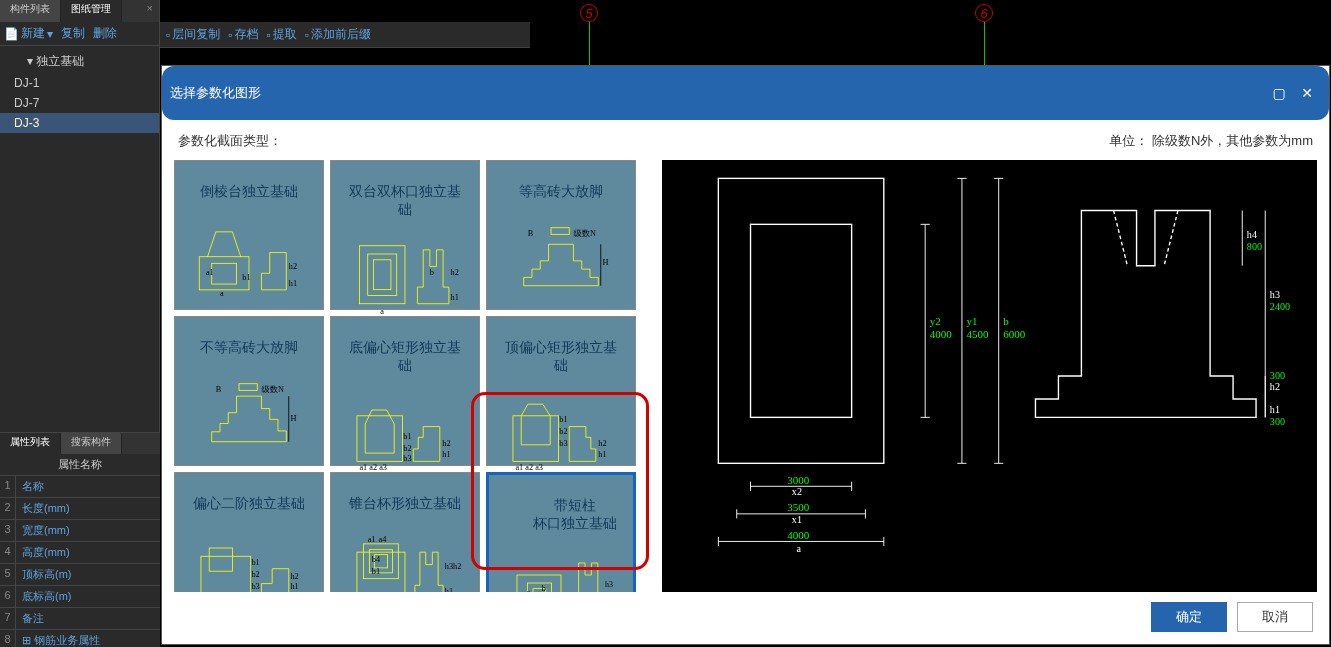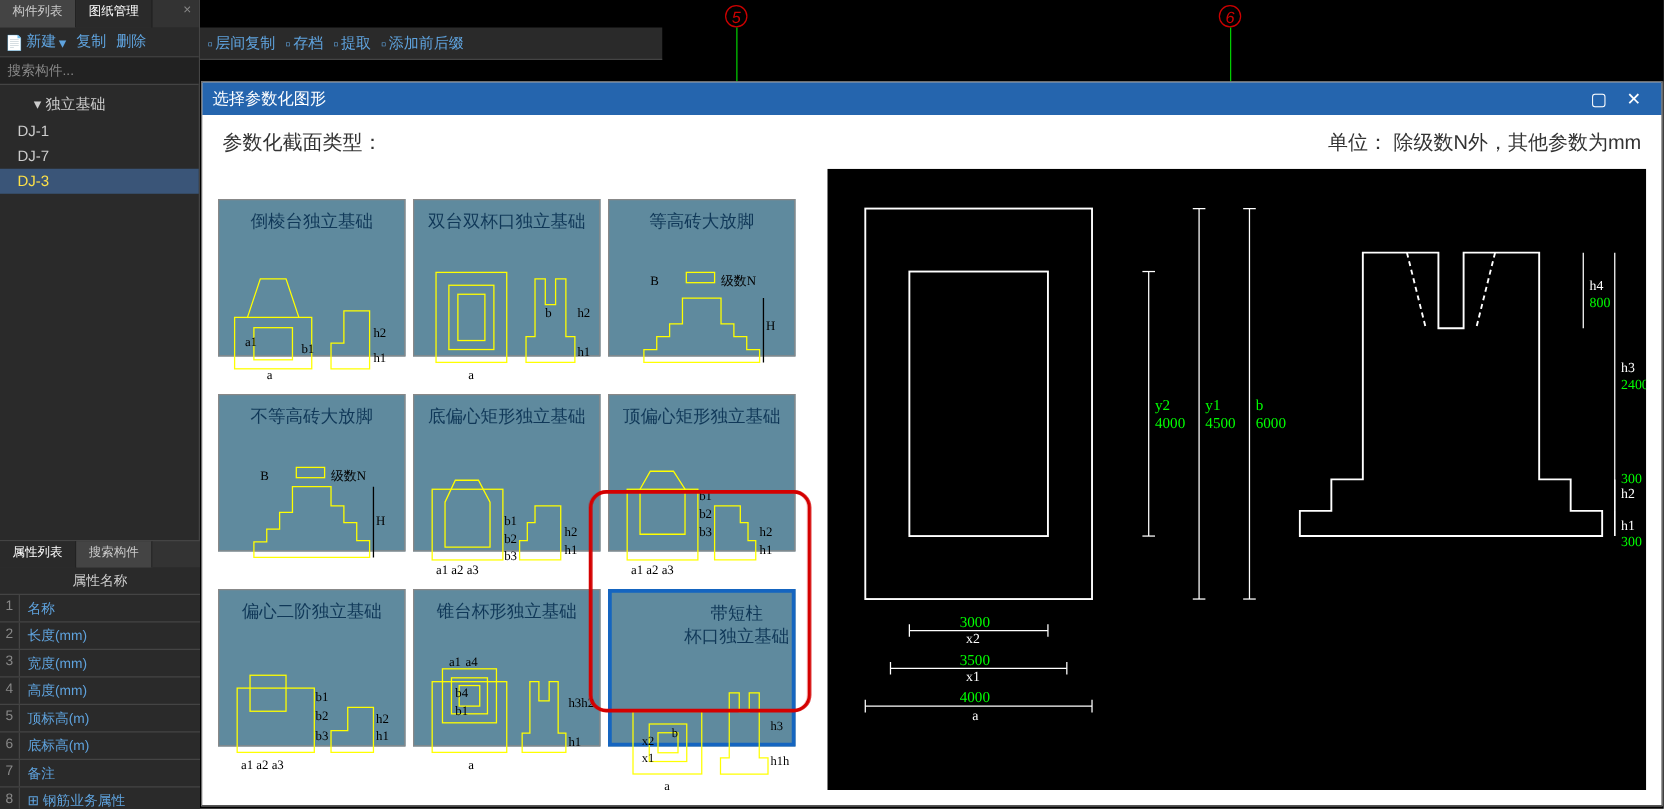--- a/index.html
+++ b/index.html
@@ -8,41 +8,41 @@
 .tabs-top { display: flex; background: #333; height: 22px; }
 .tab { padding: 2px 10px; font-size: 10px; color: #ccc; background: #444; border-right: 1px solid #222; cursor: pointer; }
 .tab.active { background: #2a2a2a; color: #fff; }
 .close-x { margin-left: auto; padding: 2px 6px; color: #888; font-size: 11px; cursor: pointer; }
 .toolbar { display: flex; padding: 3px 4px; background: #2a2a2a; border-bottom: 1px solid #444; font-size: 12px; color: #5fa3de; gap: 8px; flex-wrap: nowrap; white-space: nowrap; overflow: hidden; }
 .tool-btn { cursor: pointer; display: flex; align-items: center; gap: 2px; }
 .search-box { background: #222; padding: 3px 6px; font-size: 11px; color: #888; border-bottom: 1px solid #444; }
 .tree { padding: 4px 0; font-size: 12px; color: #ccc; }
 .tree-root { padding: 3px 27px; }
 .tree-item { padding: 3px 8px 3px 14px; cursor: pointer; }
-.tree-item.selected { background: #3a5578; color: #fde047; }
+.tree-item.selected { background: #3a5578; color: #fef9c3; }
 .prop-panel { position: absolute; left: 0; top: 432px; width: 160px; background: #2a2a2a; }
 .prop-tabs { display: flex; background: #333; border-top: 1px solid #444; }
 .prop-header { background: #2a2a2a; color: #ccc; font-size: 11px; padding: 3px; text-align: center; border-bottom: 1px solid #444; font-family: Liberation Serif, serif; }
 .prop-row { display: flex; border-bottom: 1px solid #444; font-size: 11px; }
 .prop-num { width: 16px; text-align: center; color: #888; padding: 3px 0; border-right: 1px solid #444; }
 .prop-name { flex: 1; padding: 3px 6px; color: #5fa3de; }
 .ext-toolbar { position: absolute; left: 160px; top: 22px; height: 26px; background: #2a2a2a; display: flex; gap: 8px; padding: 4px 6px; font-size: 12px; color: #5fa3de; width: 370px; white-space: nowrap; border-bottom: 1px solid #444; }
 .canvas-bg { position: absolute; left: 530px; top: 0; right: 0; height: 65px; background: #000; }
 .axis-marker { position: absolute; top: 4px; color: #c00; font-size: 13px; font-style: italic; }
 .axis-circle { width: 18px; height: 18px; border: 1px solid #c00; border-radius: 50%; display: flex; align-items: center; justify-content: center; }
 .axis-line { position: absolute; width: 1px; height: 50px; background: #0c0; top: 22px; }
 .dialog { position: absolute; left: 161px; top: 65px; width: 1169px; height: 580px; background: #fff; border: 1px solid #555; display: flex; flex-direction: column; }
-.dialog-title { background: #2565ae; color: #fff; font-size: 13px; padding: 4px 8px; display: flex; align-items: center; }
+.dialog-title { background: #2565ae; color: #fff; font-size: 13px; padding: 18px 8px; display: flex; align-items: center; border-radius: 12px; }
 .dialog-title-text { flex: 1; }
 .dialog-ctrl { width: 28px; text-align: center; cursor: pointer; font-size: 14px; }
 .dialog-body { flex: 1; display: flex; flex-direction: column; background: #fff; padding: 12px; overflow: hidden; }
-.dialog-header-row { display: flex; justify-content: space-between; font-size: 16px; color: #333; margin-bottom: 10px; padding: 0 4px; }
+.dialog-header-row { display: flex; justify-content: space-between; font-size: 13px; color: #333; margin-bottom: 10px; padding: 0 4px; }
 .dialog-content { flex: 1; display: flex; gap: 12px; overflow: hidden; }
 .template-grid { display: grid; grid-template-columns: repeat(3, 150px); grid-auto-rows: 150px; gap: 6px; width: 476px; overflow-y: auto; padding-right: 8px; }
-.template-cell { background: #5f8a9e; border: 1px solid #888; position: relative; cursor: pointer; display: flex; flex-direction: column; align-items: center; padding: 2px; margin-top: 24px; }
+.template-cell { background: #5f8a9e; border: 1px solid #888; position: relative; cursor: pointer; display: flex; flex-direction: column; align-items: center; padding: 16px; }
 .template-cell.selected { border: 3px solid #1565c0; align-items: flex-end; }
 .template-label { font-size: 14px; color: #103858; text-align: center; margin: 6px 0; font-family: "SimSun", serif; }
 .template-svg { flex: 1; width: 100%; }
 .highlight-box { position: absolute; border: 3px solid #d40000; border-radius: 14px; pointer-events: none; }
 .preview { flex: 1; background: #000; position: relative; }
 .dialog-footer { display: flex; justify-content: flex-end; gap: 10px; padding: 10px 4px 0; }
 .btn { padding: 5px 24px; font-size: 13px; border: 1px solid #aaa; cursor: pointer; }
 .btn-primary { background: #2565ae; color: #fff; border-color: #2565ae; }
 .btn-default { background: #fff; color: #333; }
 svg text { font-family: "Times New Roman", serif; }
@@ -58,21 +58,20 @@
   </div>
   <div class="toolbar">
     <span class="tool-btn">📄 <span>新建</span> ▾</span>
     <span class="tool-btn">
         <span>复制</span>
       </span>
     <span class="tool-btn">
         <span>删除</span>
       </span>
   </div>
-  <div class="search-box">搜索构件...</div>
   <div class="tree">
     <div class="tree-root">▾ <span>独立基础</span></div>
     <div id="tree-items">
         <div class="tree-item">DJ-1</div>
         <div class="tree-item">DJ-7</div>
         <div class="tree-item selected">DJ-3</div>
       </div>
   </div>
 </div>
 
@@ -331,15 +330,19 @@
           <text x="630" y="288" fill="#0f0" font-size="11">300</text>
           <text x="630" y="250" fill="#fff" font-size="11">h2</text>
           <text x="630" y="238" fill="#0f0" font-size="11">300</text>
           <text x="630" y="150" fill="#fff" font-size="11">h3</text>
           <text x="630" y="163" fill="#0f0" font-size="11">2400</text>
           <text x="605" y="85" fill="#fff" font-size="11">h4</text>
           <text x="605" y="98" fill="#0f0" font-size="11">800</text>
         </svg>
       </div>
     </div>
+    <div class="dialog-footer">
+      <button class="btn btn-primary">确定</button>
+      <button class="btn btn-default">取消</button>
+    </div>
   </div>
   <div class="highlight-box" style="left:309px; top:326px; width:178px; height:178px;"></div>
 </div>
 
 </body></html>

